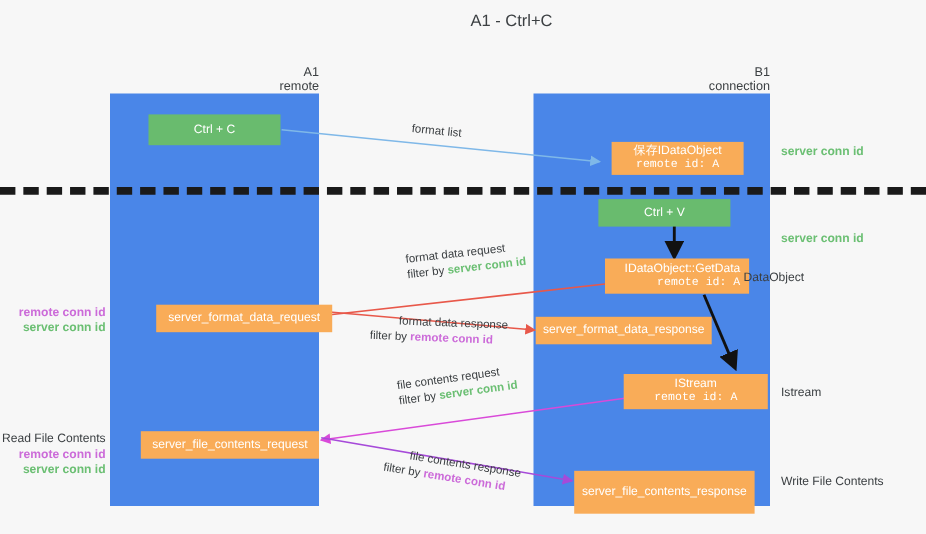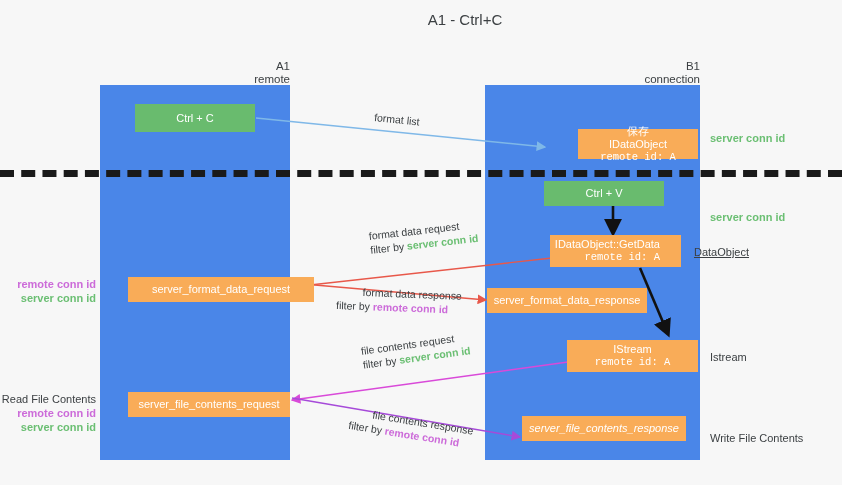--- a/index.html
+++ b/index.html
@@ -49,21 +49,21 @@
   .node {
     box-sizing: border-box;
     display: flex;
     flex-direction: column;
     align-items: center;
     justify-content: center;
     color: #ffffff;
     font-size: 11px;
     line-height: 13px;
     text-align: center;
-    padding: 2px 21px;
+    padding: 2px 8px;
   }
   .node.green { background: #6aa84f; background: #69bb6e; }
   .node.orange { background: #f9ac58; }
   .node .l2 { font-size: 10.5px; font-family: Liberation Mono, monospace; }
 
   
   .side-label {
     font-size: 11px;
     line-height: 14px;
     color: #3c4043;
@@ -146,64 +146,64 @@
 
     <path d="M292,398 L520,437" stroke="#a64ad9" stroke-width="1.4" fill="none" marker-end="url(#ah-purple)"></path>
   </svg>
 
   <div class="abs" id="sep"></div>
 
   <div class="abs node green" style="left:135px; top:104px; width:120px; height:28px;">
     <div>Ctrl + C</div>
   </div>
 
-  <div class="abs node orange" style="left:578px; top:129px; width:120px; height:30px;">
+  <div class="abs node orange" style="left:556px; top:129px; width:120px; height:30px;">
     <div>保存IDataObject</div>
     <div class="l2">remote id: A</div>
   </div>
 
   <div class="abs node green" style="left:544px; top:181px; width:120px; height:25px;">
     <div>Ctrl + V</div>
   </div>
 
   <div class="abs node orange" style="left:550px; top:235px; width:131px; height:32px;align-items:flex-end;">
     <div>IDataObject::GetData</div>
     <div class="l2">remote id: A</div>
   </div>
 
   <div class="abs node orange" style="left:567px; top:340px; width:131px; height:32px;">
     <div>IStream</div>
     <div class="l2">remote id: A</div>
   </div>
 
-  <div class="abs node orange" style="left:128px; top:277px; width:186px; height:25px;">
+  <div class="abs node orange" style="left:142px; top:277px; width:160px; height:25px;">
     <div>server_format_data_request</div>
   </div>
 
   <div class="abs node orange" style="left:487px; top:288px; width:160px; height:25px;">
     <div>server_format_data_response</div>
   </div>
 
   <div class="abs node orange" style="left:128px; top:392px; width:162px; height:25px;">
     <div>server_file_contents_request</div>
   </div>
 
-  <div class="abs node orange" style="left:522px; top:416px; width:164px; height:25px;font-style:italic;">
+  <div class="abs node orange" style="left:522px; top:428px; width:164px; height:39px;">
     <div>server_file_contents_response</div>
   </div>
 
   <div class="abs side-label right-col" style="left:710px; top:131px;">
     <span class="green-txt">server conn id</span>
   </div>
 
   <div class="abs side-label right-col" style="left:710px; top:210px;">
     <span class="green-txt">server conn id</span>
   </div>
 
-  <div class="abs side-label right-col" style="left:694px; top:245px;text-decoration:underline;">
+  <div class="abs side-label right-col" style="left:676px; top:245px;">
     <span>DataObject</span>
   </div>
 
   <div class="abs side-label right-col" style="left:710px; top:350px;">
     <span>Istream</span>
   </div>
 
   <div class="abs side-label right-col" style="left:710px; top:431px;">
     <span>Write File Contents</span>
   </div>

